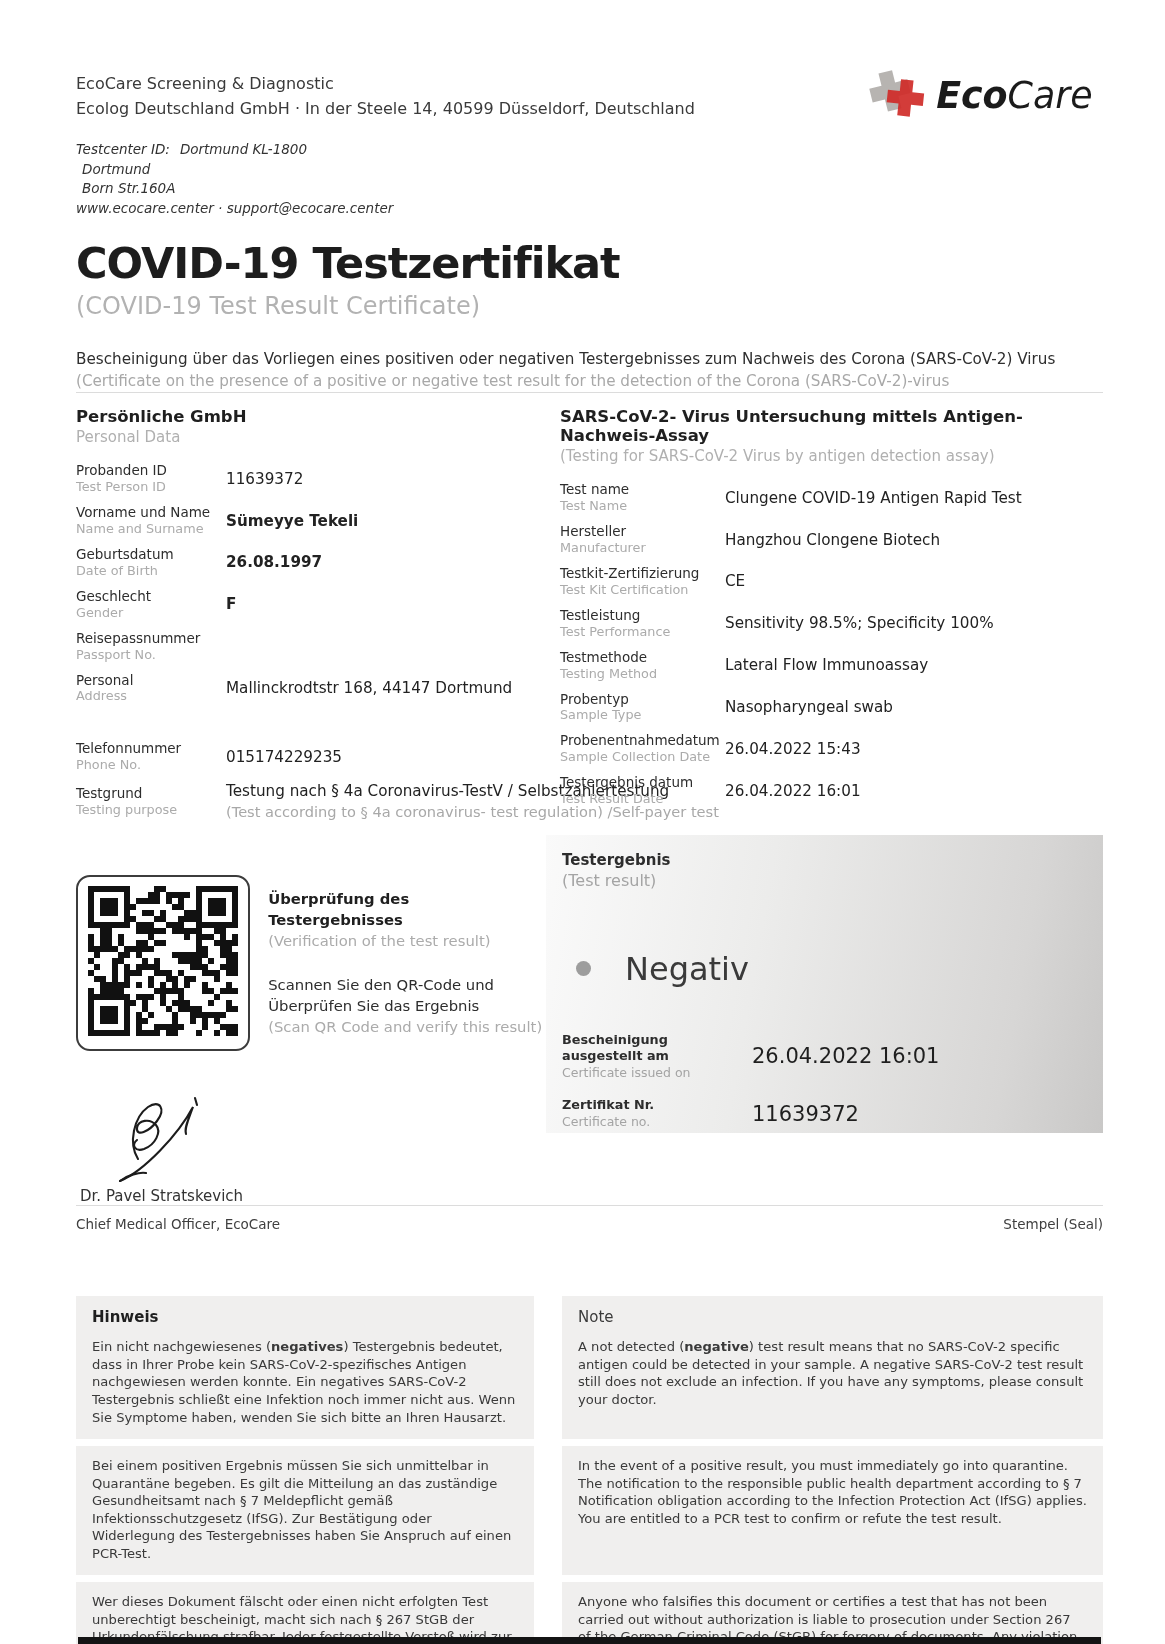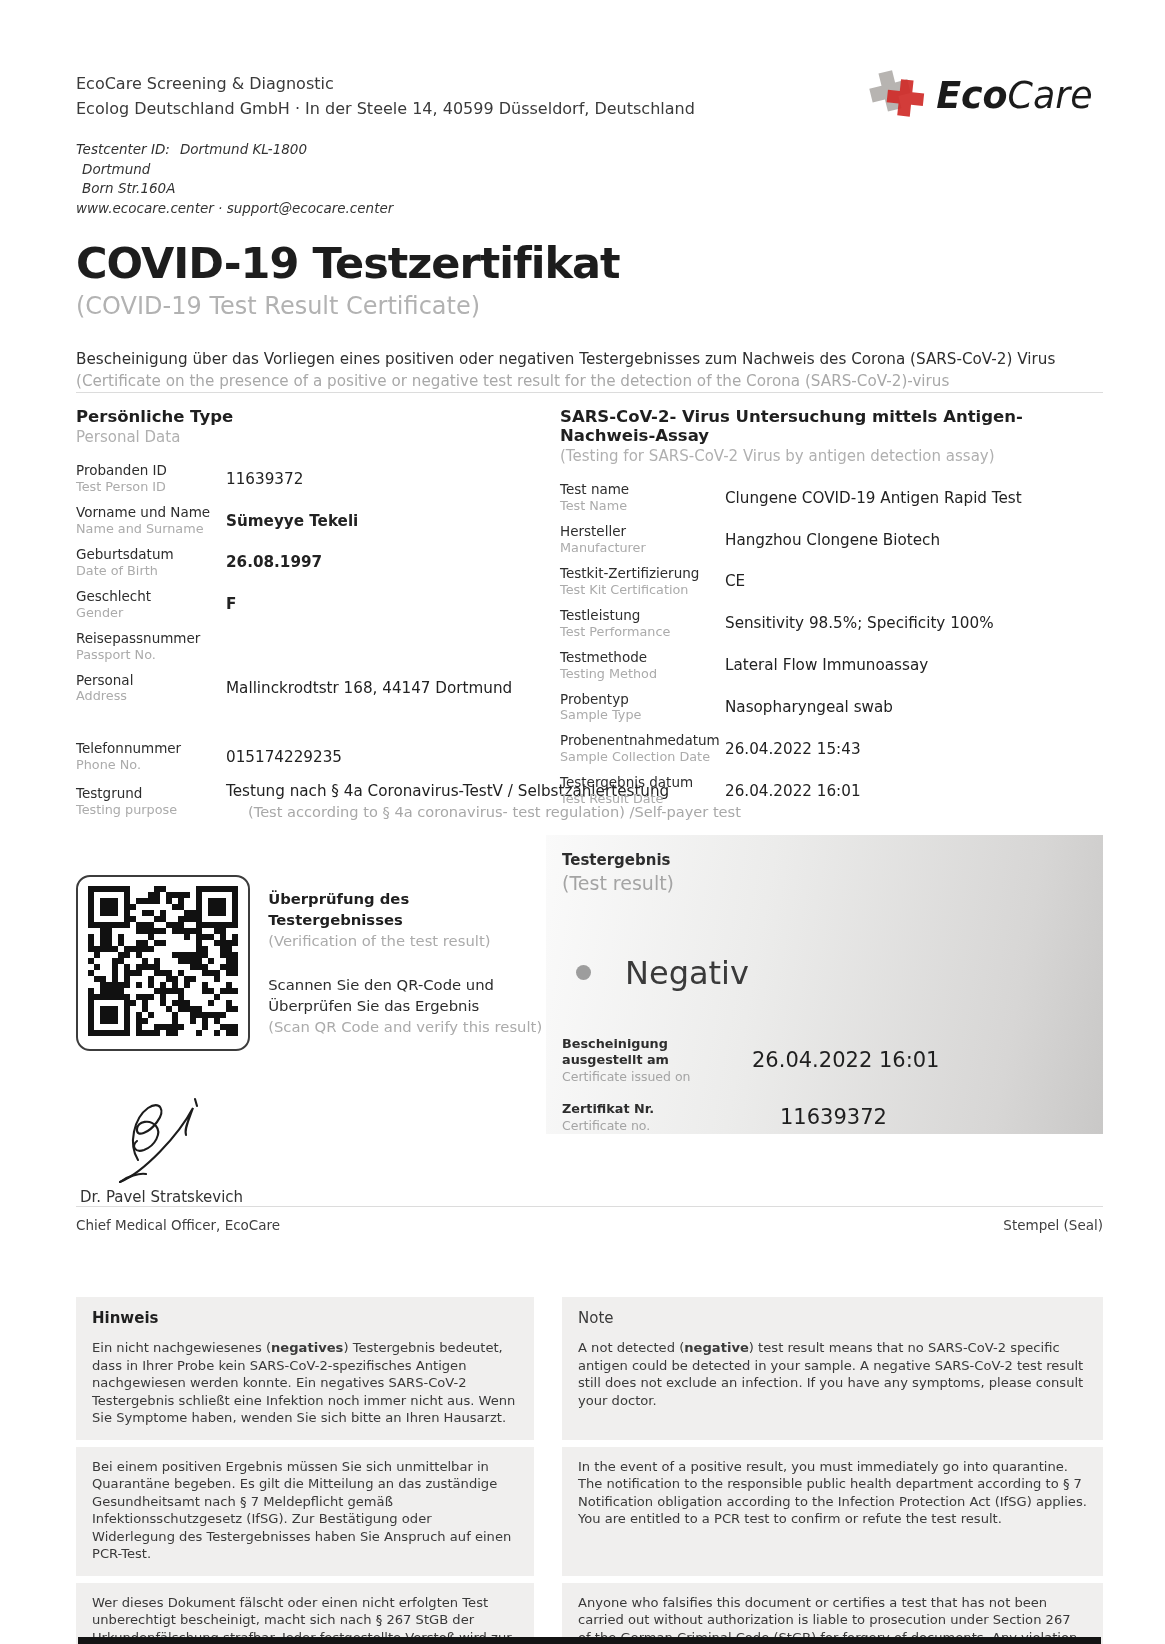--- a/index.html
+++ b/index.html
@@ -38,42 +38,42 @@
   .sec-head { margin-bottom:16px; }
   .frow { display:grid; align-items:center; margin-bottom:9px; }
   .frow-l { grid-template-columns:150px 1fr; }
   .frow-r { grid-template-columns:165px 1fr; }
   .lab-de { font-size:13.5px; color:#2d2d2d; line-height:1.25; }
   .lab-en { font-size:12.8px; color:#ababab; line-height:1.25; }
   .fval { font-size:15.2px; color:#222; }
   .fval.bold { font-weight:bold; }
   .row-gap-after { margin-bottom:36px; }
   .tg-val-de { font-size:15.2px; color:#222; }
-  .tg-val-en { font-size:14.6px; color:#a8a8a8; margin-top:3px;margin-left:22px; }
+  .tg-val-en { font-size:14.6px; color:#a8a8a8; margin-top:3px; }
 
   
   .result-wrap { display:flex; margin-top:6px; }
   .qr-col { width:470px; padding-top:40px; display:flex; }
   .qr-frame { width:176px; height:176px; border:2px solid #3c3c3c; border-radius:14px;
               display:flex; align-items:center; justify-content:center; background:#fff; }
   .verify { margin-left:18px; padding-top:14px; font-size:14.8px; line-height:1.4; }
   .v-head { font-weight:bold; color:#1f1f1f; }
   .v-sub { color:#ababab; }
   .v-body { margin-top:24px; color:#2d2d2d; }
   .result-band { flex:1; min-height:298px; padding:16px 0 0 16px;
                  background:linear-gradient(100deg,#fafafa 0%, #ececeb 38%, #d7d6d5 82%, #c9c8c7 100%); }
   .band-field { display:grid; grid-template-columns:190px 1fr; align-items:center; margin-left:0; }
   .b-lab-de { font-size:12.8px; font-weight:bold; color:#2d2d2d; line-height:1.3; }
   .b-lab-en { font-size:12.5px; color:#a4a4a4; line-height:1.3; }
   .b-val { font-size:21px; color:#1f1f1f; }
   .neg-line { display:flex; align-items:center; margin-top:58px; margin-left:14px; }
   .bullet { width:15px; height:15px; border-radius:50%; background:#9d9d9d; }
   .neg-text { font-size:32px; color:#3a3a3a; margin-left:34px; }
   .issued { margin-top:44px; }
-  .certno { margin-top:16px;gap:28px; }
+  .certno { margin-top:16px; }
 
   
   .sigstamp { display:flex; justify-content:space-between; align-items:flex-end; margin-top:2px; }
   .sig-block { padding-left:4px; }
   .sig-svg { position:relative; margin-left:18px; margin-top:-42px; display:block; }
   .sig-name { font-size:15px; color:#333; margin-top:2px; }
   .stamp-block { width:322px; }
   .stamp-top { display:flex; align-items:flex-start; }
   .stamp-text { margin-left:12px; font-size:11.8px; font-weight:bold; color:#2b28bd; line-height:1.6; padding-top:2px; }
   .stamp-no { font-size:14.5px; color:#222; margin-top:10px; }
@@ -126,21 +126,21 @@
   <div class="intro">
     <div class="intro-de">Bescheinigung über das Vorliegen eines positiven oder negativen Testergebnisses zum Nachweis des Corona (SARS-CoV-2) Virus</div>
     <div class="intro-en">(Certificate on the presence of a positive or negative test result for the detection of the Corona (SARS-CoV-2)-virus</div>
   </div>
 
   <hr class="rule rule-top">
 
   <div class="cols">
     <div>
       <div class="sec-head">
-        <div class="sec-head-de">Persönliche Type</div>
+        <div class="sec-head-de">Persönliche GmbH</div>
         <div class="sec-head-en">Personal Data</div>
       </div>
 
       <div class="frow frow-l">
         <div>
             <div class="lab-de">Probanden ID</div>
              <div class="lab-en">Test Person ID</div>
           </div>
         <div class="fval">11639372</div>
       </div>
@@ -517,21 +517,21 @@
           <div>Scannen Sie den QR-Code und</div>
           <div>Überprüfen Sie das Ergebnis</div>
           <div class="v-sub">(Scan QR Code and verify this result)</div>
         </div>
       </div>
     </div>
 
     <div class="result-band">
       <div>
         <div class="b-lab-de" style="font-size:15px;">Testergebnis</div>
-        <div class="b-lab-en" style="font-size:19px;">(Test result)</div>
+        <div class="b-lab-en" style="font-size:16px;">(Test result)</div>
       </div>
       <div class="neg-line">
         <span class="bullet"></span>
         <span class="neg-text">Negativ</span>
       </div>
       <div class="band-field issued">
         <div>
             <div class="b-lab-de">Bescheinigung ausgestellt am</div>
              <div class="b-lab-en">Certificate issued on</div>
           </div>

